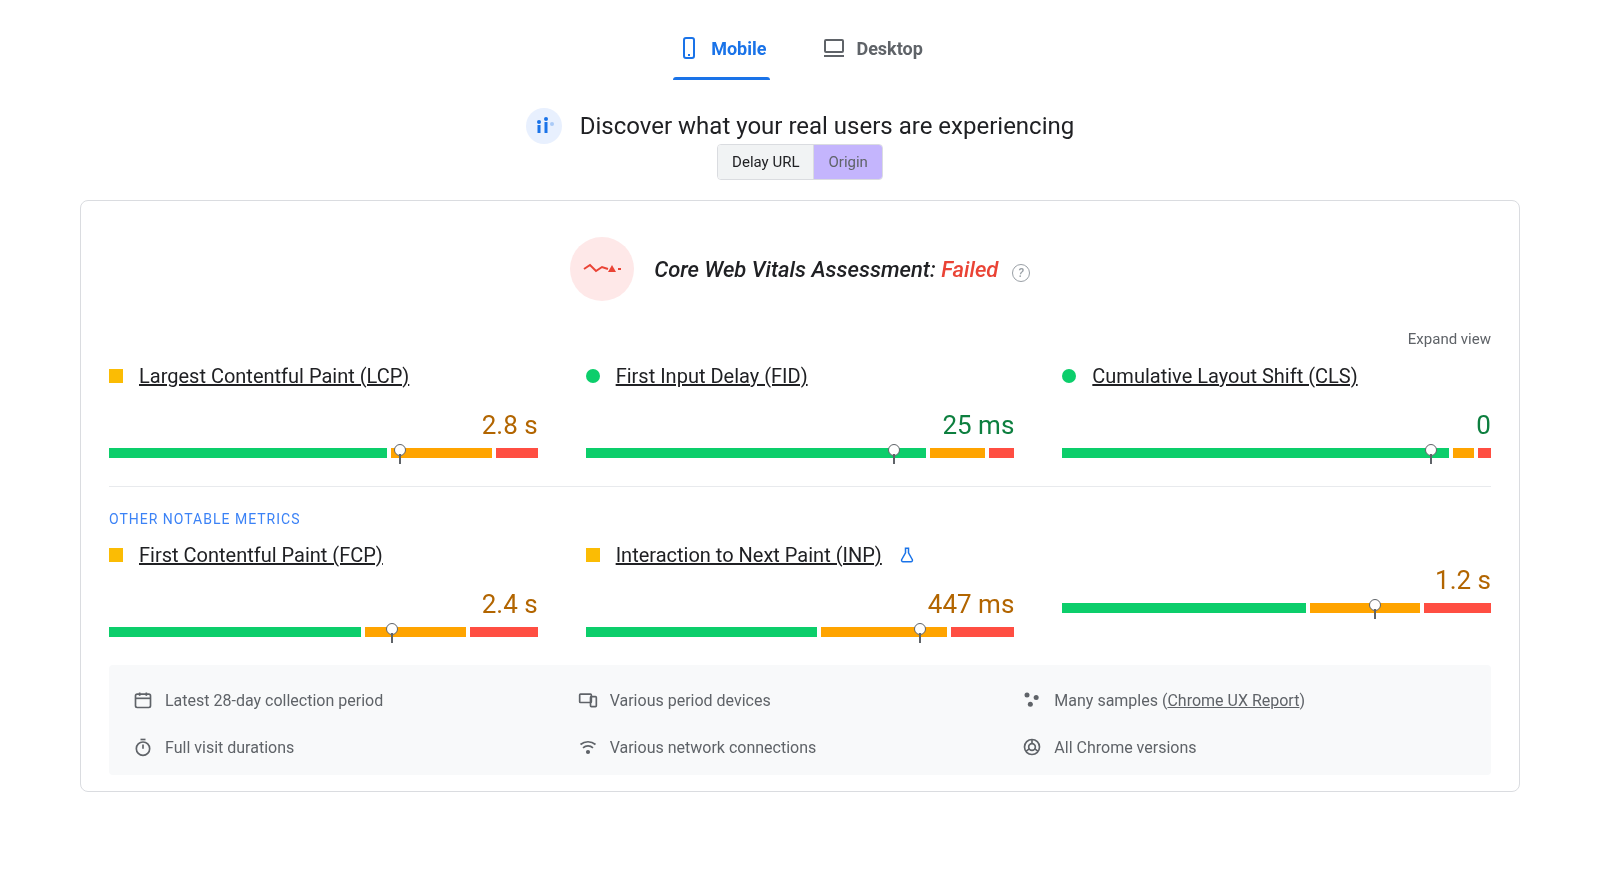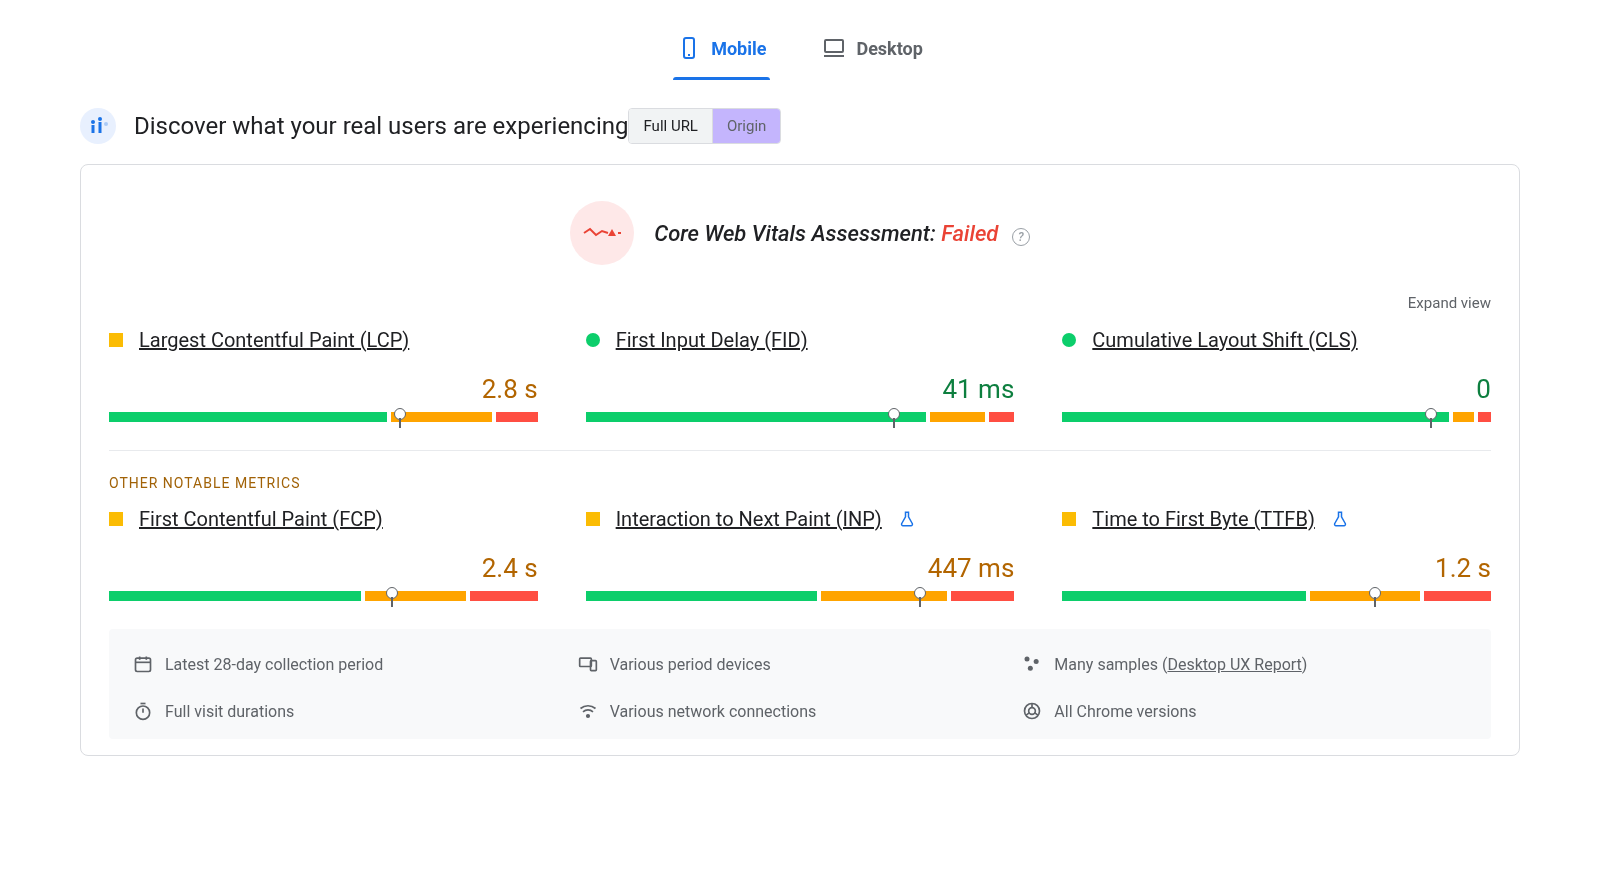--- a/index.html
+++ b/index.html
@@ -36,20 +36,21 @@
     height: 3px;
     background: #1a73e8;
     border-radius: 3px 3px 0 0;
   }
   .tab svg { width: 24px; height: 24px; }
   .header-row {
     display: flex;
     justify-content: flex-start;
     align-items: center;
     margin: 28px 0 20px 0;
+    flex-direction: column;
   }
   .header-left { display: flex; align-items: center; gap: 18px; }
   .crux-icon {
     width: 36px; height: 36px; border-radius: 50%;
     background: #e8f0fe;
     display: flex; align-items: center; justify-content: center;
   }
   .header-title { font-size: 24px; font-weight: 400; color: #202124; }
   .seg-toggle { display: flex; border: 1px solid #dadce0; border-radius: 4px; overflow: hidden; }
   .seg-btn {
@@ -139,21 +140,21 @@
     transform: translateX(-50%);
     width: 2px; height: 10px;
     background: #5f6368;
   }
   hr.sep {
     border: none;
     border-top: 1px solid #e8eaed;
     margin: 8px 0 24px 0;
   }
   .section-label {
-    color: #a16207;
+    color: #3b82f6;
     letter-spacing: 1px;
     font-size: 14px;
     margin-bottom: 8px;
   }
   .footer-grid {
     background: #f8f9fa;
     border-radius: 4px;
     padding: 18px 24px;
     display: grid;
     grid-template-columns: repeat(3, 1fr);
@@ -193,21 +194,21 @@
             <circle cx="5" cy="6" r="2" fill="#1a73e8"></circle>
             <rect x="3.5" y="9" width="3" height="8" fill="#1a73e8"></rect>
             <circle cx="12" cy="3" r="2" fill="#1a73e8"></circle>
             <rect x="10.5" y="6" width="3" height="11" fill="#1a73e8"></rect>
             <circle cx="18" cy="8" r="2" fill="#1a73e8" opacity="0.3"></circle>
           </svg>
       </div>
       <div class="header-title">Discover what your real users are experiencing</div>
     </div>
     <div class="seg-toggle">
-      <div class="seg-btn active">Full URL</div>
+      <div class="seg-btn active">Delay URL</div>
       <div class="seg-btn">Origin</div>
     </div>
   </div>
 
   <div class="card">
 
     <div class="assessment-row">
       <div class="fail-circle">
         <svg width="40" height="20" viewBox="0 0 40 20">
             <polyline points="2,10 8,6 14,12 20,8 26,10" fill="none" stroke="#ea4335" stroke-width="2"></polyline>
@@ -240,21 +241,21 @@
       <div class="gseg g-red" style="flex:10"></div>
       <div class="marker" style="left:68%"></div>
     </div>
   </div>
   <div class="metric">
     <div class="metric-title-row">
       <span class="status-dot status-green"></span>
       <span class="metric-name">First Input Delay (FID)</span>
 
     </div>
-    <div class="metric-value val-green">41 ms</div>
+    <div class="metric-value val-green">25 ms</div>
     <div class="gauge">
       <div class="gseg g-green" style="flex:81"></div>
       <div class="gseg g-orange" style="flex:13"></div>
       <div class="gseg g-red" style="flex:6"></div>
       <div class="marker" style="left:72%"></div>
     </div>
   </div>
   <div class="metric">
     <div class="metric-title-row">
       <span class="status-dot status-green"></span>
@@ -300,27 +301,20 @@
     </div>
     <div class="metric-value val-orange">447 ms</div>
     <div class="gauge">
       <div class="gseg g-green" style="flex:55"></div>
       <div class="gseg g-orange" style="flex:30"></div>
       <div class="gseg g-red" style="flex:15"></div>
       <div class="marker" style="left:78%"></div>
     </div>
   </div>
   <div class="metric">
-    <div class="metric-title-row">
-      <span class="status-sq status-orange"></span>
-      <span class="metric-name">Time to First Byte (TTFB)</span>
-      <svg class="exp-icon" width="18" height="18" viewBox="0 0 24 24" fill="none" stroke="#1a73e8" stroke-width="2">
-              <path d="M9 3 h6 M10 3 v6 l-5 9 a2 2 0 0 0 2 3 h10 a2 2 0 0 0 2 -3 l-5 -9 v-6"></path>
-            </svg>
-    </div>
     <div class="metric-value val-orange">1.2 s</div>
     <div class="gauge">
       <div class="gseg g-green" style="flex:58"></div>
       <div class="gseg g-orange" style="flex:26"></div>
       <div class="gseg g-red" style="flex:16"></div>
       <div class="marker" style="left:73%"></div>
     </div>
   </div>
       </div>
 
@@ -341,21 +335,21 @@
           </svg>
         <span>Various period devices</span>
       </div>
       <div class="foot-item">
         <svg viewBox="0 0 24 24" fill="#5f6368">
             <circle cx="6" cy="6" r="3"></circle>
             <circle cx="17" cy="9" r="3"></circle>
             <circle cx="10" cy="17" r="3"></circle>
           </svg>
         <span>
-          <span>Many samples (</span><a>Desktop UX Report</a><span>)</span>
+          <span>Many samples (</span><a>Chrome UX Report</a><span>)</span>
         </span>
       </div>
       <div class="foot-item">
         <svg viewBox="0 0 24 24" fill="none" stroke="#5f6368" stroke-width="2">
             <circle cx="12" cy="14" r="8"></circle>
             <line x1="12" y1="14" x2="12" y2="9"></line>
             <line x1="9" y1="3" x2="15" y2="3"></line>
           </svg>
         <span>Full visit durations</span>
       </div>

